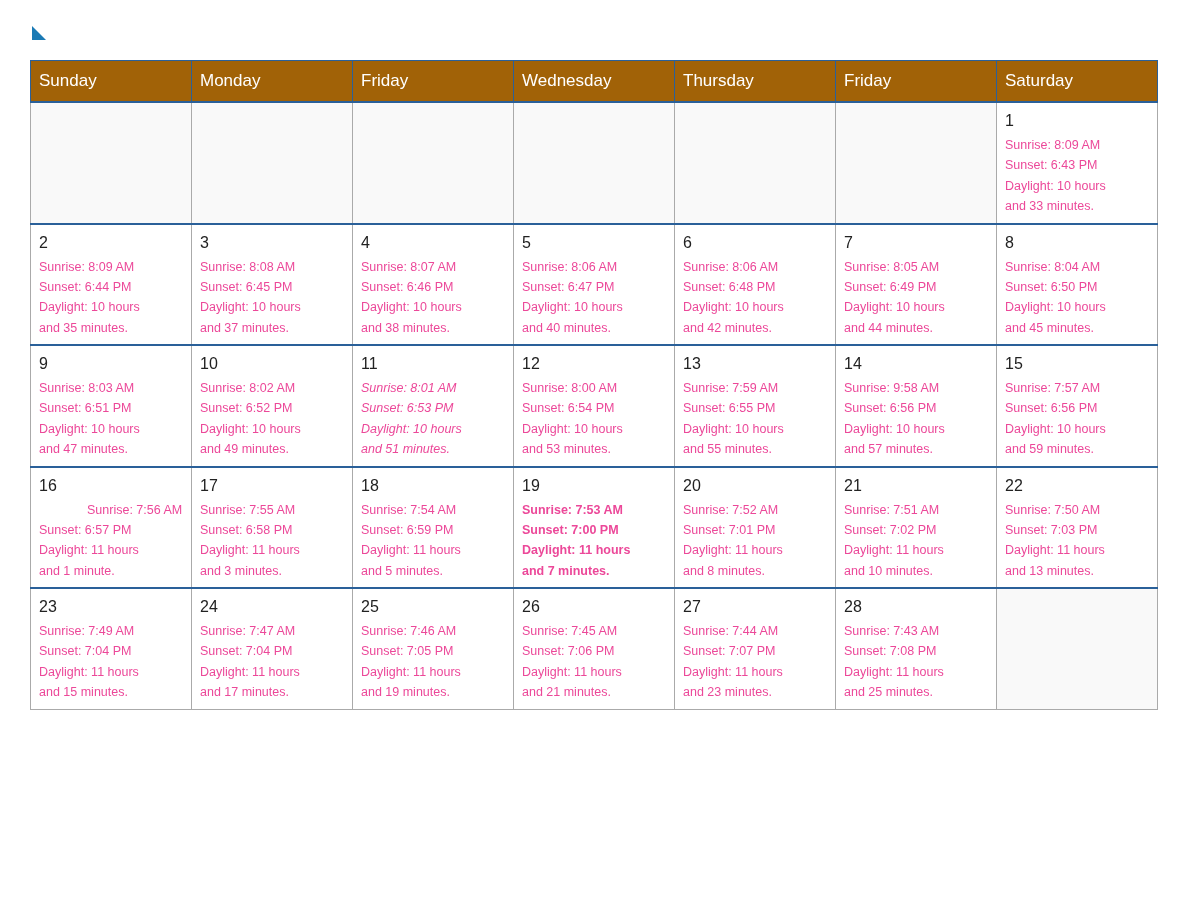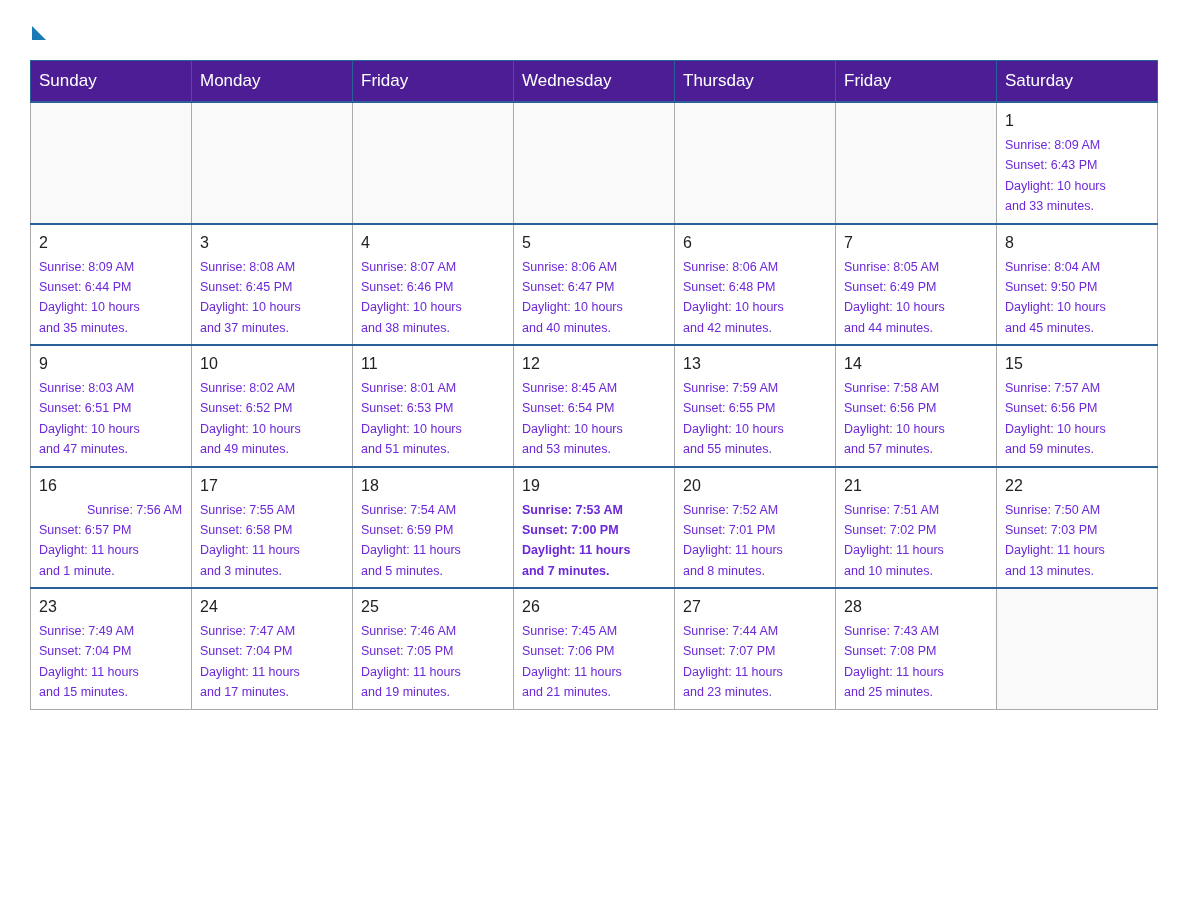--- a/index.html
+++ b/index.html
@@ -57,21 +57,21 @@
     .location {
       font-size: 22px;
       color: #444;
       margin-top: 4px;
     }
     .calendar {
       width: 100%;
       border-collapse: collapse;
     }
     .calendar th {
-      background: #4c1d95;
+      background: #a16207;
       color: #fff;
       font-size: 17px;
       font-weight: normal;
       padding: 10px 8px;
       border: 1px solid #2a6099;
       text-align: left;
     }
     .calendar td {
       vertical-align: top;
       border: 1px solid #aaa;
@@ -84,21 +84,21 @@
     }
     .calendar td .day-num {
       font-size: 16px;
       font-weight: normal;
       color: #222;
       display: block;
       margin-bottom: 2px;
     }
     .calendar td .day-info {
       font-size: 12.5px;
-      color: #6d28d9;
+      color: #ec4899;
       line-height: 1.55;
     }
     .calendar tr td {
       border-top: 2px solid #2a6099;
     }
     .calendar tr:first-child td {
       border-top: 2px solid #2a6099;
     }
     .empty-cell {
       background: #f9f9f9;
@@ -165,46 +165,46 @@
 and 40 minutes.</span></td>
         <td><span class="day-num">6</span><span class="day-info" style="white-space: pre-line;">Sunrise: 8:06 AM
 Sunset: 6:48 PM
 Daylight: 10 hours
 and 42 minutes.</span></td>
         <td><span class="day-num">7</span><span class="day-info" style="white-space: pre-line;">Sunrise: 8:05 AM
 Sunset: 6:49 PM
 Daylight: 10 hours
 and 44 minutes.</span></td>
         <td><span class="day-num">8</span><span class="day-info" style="white-space: pre-line;">Sunrise: 8:04 AM
-Sunset: 9:50 PM
+Sunset: 6:50 PM
 Daylight: 10 hours
 and 45 minutes.</span></td>
       </tr>
       <tr>
         <td><span class="day-num">9</span><span class="day-info" style="white-space: pre-line;">Sunrise: 8:03 AM
 Sunset: 6:51 PM
 Daylight: 10 hours
 and 47 minutes.</span></td>
         <td><span class="day-num">10</span><span class="day-info" style="white-space: pre-line;">Sunrise: 8:02 AM
 Sunset: 6:52 PM
 Daylight: 10 hours
 and 49 minutes.</span></td>
-        <td><span class="day-num">11</span><span class="day-info" style="white-space: pre-line;">Sunrise: 8:01 AM
+        <td><span class="day-num">11</span><span class="day-info" style="white-space: pre-line; font-style: italic;">Sunrise: 8:01 AM
 Sunset: 6:53 PM
 Daylight: 10 hours
 and 51 minutes.</span></td>
-        <td><span class="day-num">12</span><span class="day-info" style="white-space: pre-line;">Sunrise: 8:45 AM
+        <td><span class="day-num">12</span><span class="day-info" style="white-space: pre-line;">Sunrise: 8:00 AM
 Sunset: 6:54 PM
 Daylight: 10 hours
 and 53 minutes.</span></td>
         <td><span class="day-num">13</span><span class="day-info" style="white-space: pre-line;">Sunrise: 7:59 AM
 Sunset: 6:55 PM
 Daylight: 10 hours
 and 55 minutes.</span></td>
-        <td><span class="day-num">14</span><span class="day-info" style="white-space: pre-line;">Sunrise: 7:58 AM
+        <td><span class="day-num">14</span><span class="day-info" style="white-space: pre-line;">Sunrise: 9:58 AM
 Sunset: 6:56 PM
 Daylight: 10 hours
 and 57 minutes.</span></td>
         <td><span class="day-num">15</span><span class="day-info" style="white-space: pre-line;">Sunrise: 7:57 AM
 Sunset: 6:56 PM
 Daylight: 10 hours
 and 59 minutes.</span></td>
       </tr>
       <tr>
         <td><span class="day-num">16</span><span class="day-info" style="white-space: pre-line; margin-left: 48px;">Sunrise: 7:56 AM

